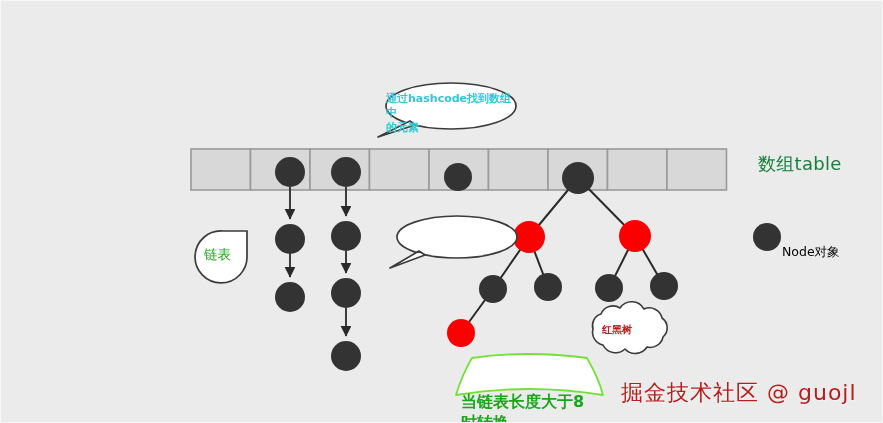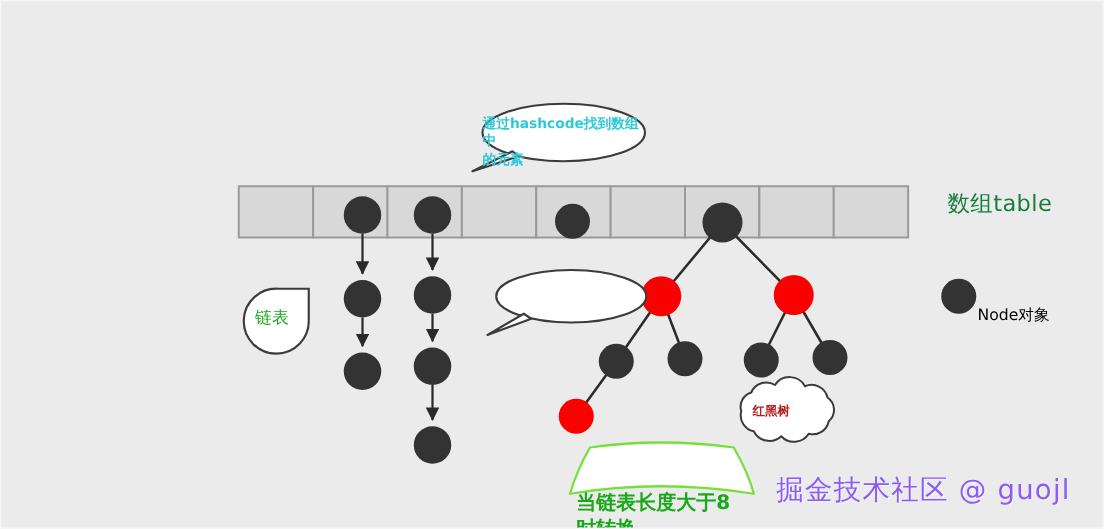--- a/index.html
+++ b/index.html
@@ -84,21 +84,21 @@
     top: 355px;
     width: 136px;
     color: #1aa81a;
     font-size: 16px;
     font-weight: bold;
     margin-top: 36px;
   }
   #watermark {
     left: 620px;
     top: 378px;
-    color: #8b5cf6;
+    color: #b91c1c;
     font-size: 22px;
     letter-spacing: 1px;
     text-shadow: 1px 1px 0 #f4f4f4;
   }
 </style>
 </head>
 <body>
 
 <div id="canvas">
 

